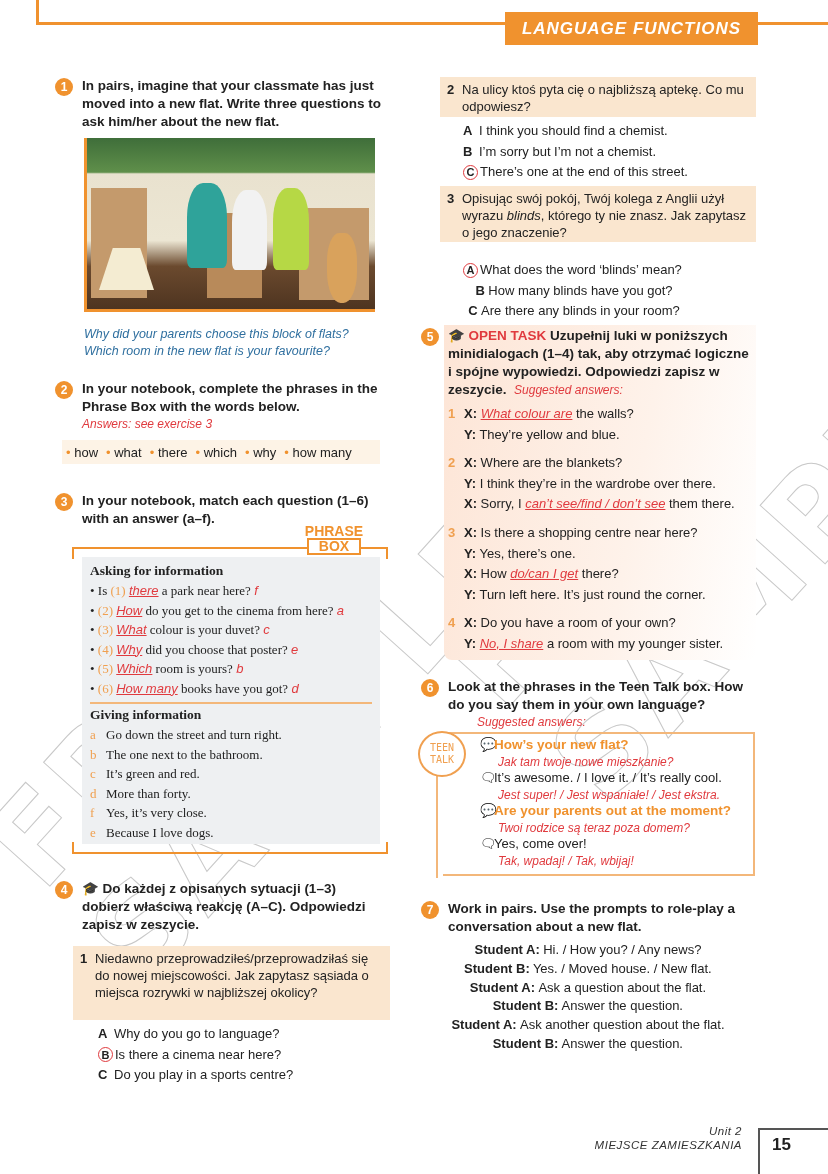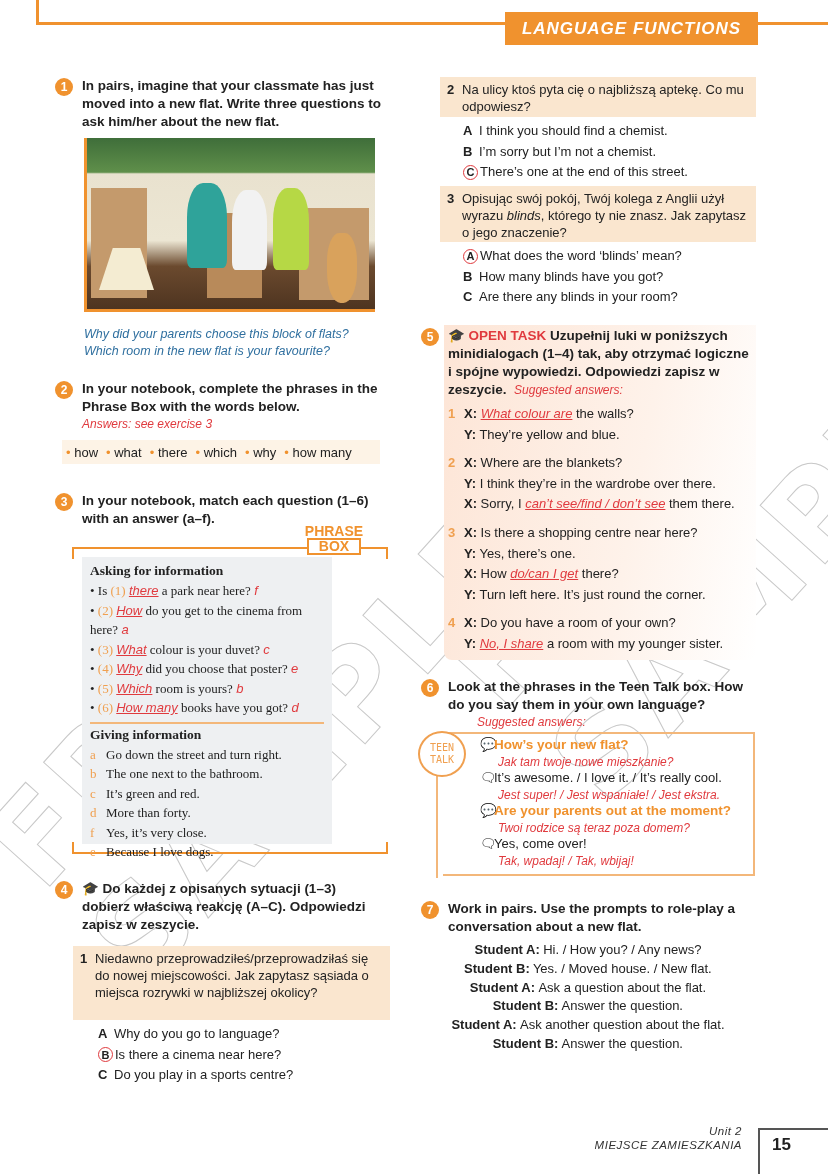--- a/index.html
+++ b/index.html
@@ -33,21 +33,21 @@
   .wordbox { position: absolute; left: 62px; top: 440px; width: 318px; height: 24px; background: #fdf3e6;
              display: flex; align-items: center; gap: 8px; padding-left: 4px; font-size: 13px; }
   .wordbox .dot { color: #f0922e; }
 
   .phrasebox { position: absolute; left: 72px; top: 547px; width: 316px; height: 307px;
                border-top: 2px solid #f0922e; border-bottom: 2px solid #f0922e; }
   .phrasebox::before, .phrasebox::after { content: ""; position: absolute; top: 0; width: 2px; height: 10px; background: #f0922e; }
   .phrasebox::before { left: 0; } .phrasebox::after { right: 0; }
   .pb-bottom-l, .pb-bottom-r { position: absolute; bottom: 0; width: 2px; height: 10px; background: #f0922e; }
   .pb-bottom-l { left: 0; } .pb-bottom-r { right: 0; }
-  .pb-inner { position: absolute; left: 10px; top: 8px; width: 250px; height: 287px; background: #eef0f2;
+  .pb-inner { position: absolute; left: 10px; top: 8px; width: 298px; height: 287px; background: #eef0f2;
               font-family: "Liberation Serif", serif; font-size: 13px; padding: 6px 8px; }
   .pb-inner h4 { font-size: 13.5px; font-weight: bold; margin-bottom: 2px; }
   .pb-inner .row { line-height: 19.5px; }
   .pb-inner .bn { color: #f0a050; }
   .pb-inner .letter { color: #f0a050; display: inline-block; width: 16px; }
   .pb-inner .key { color: #e03a3e; font-style: italic; font-family: "Liberation Sans", sans-serif; }
   .pb-sep { border-top: 2px solid #f3b77a; margin: 4px 0 3px; }
   .pb-tag { position: absolute; left: 296px; top: 525px; width: 76px; height: 32px; color: #f0922e;
             font-weight: bold; font-size: 14px; line-height: 13px; text-align: center; }
   .pb-tag .b2 { display: inline-block; border: 2px solid #f0922e; background: #fff; padding: 0 10px; font-size: 14px; }
@@ -170,21 +170,21 @@
 </div>
 <div class="opts" style="left:463px;top:121px;">
   <div><span class="ol">A</span><span>I think you should find a chemist.</span></div>
   <div><span class="ol">B</span><span>I’m sorry but I’m not a chemist.</span></div>
   <div><span class="circ">C</span><span>There’s one at the end of this street.</span></div>
 </div>
 
 <div class="sit" style="left:440px;top:186px;width:316px;height:56px;">
   <span class="sn">3</span><span>Opisując swój pokój, Twój kolega z Anglii użył wyrazu </span><em>blinds</em><span>, którego ty nie znasz. Jak zapytasz o jego znaczenie?</span>
 </div>
-<div class="opts" style="left:463px;top:246px;">
+<div class="opts" style="left:463px;top:260px;text-align:center;">
   <div><span class="circ">A</span><span>What does the word ‘blinds’ mean?</span></div>
   <div><span class="ol">B</span><span>How many blinds have you got?</span></div>
   <div><span class="ol">C</span><span>Are there any blinds in your room?</span></div>
 </div>
 
 <div class="opentask"></div>
 <div class="ex" style="left:421px;top:327px;width:335px;">
   <div class="ex-title"><span class="num">5</span><span style="color:#e03a3e;">🎓 </span><span class="ot-red">OPEN TASK</span> <span>Uzupełnij luki w poniższych minidialogach (1–4) tak, aby otrzymać logiczne i spójne wypowiedzi. Odpowiedzi zapisz w zeszycie.</span> &nbsp;<span class="hint">Suggested answers:</span></div>
 </div>
 <div class="dlg" style="top:404px;">

